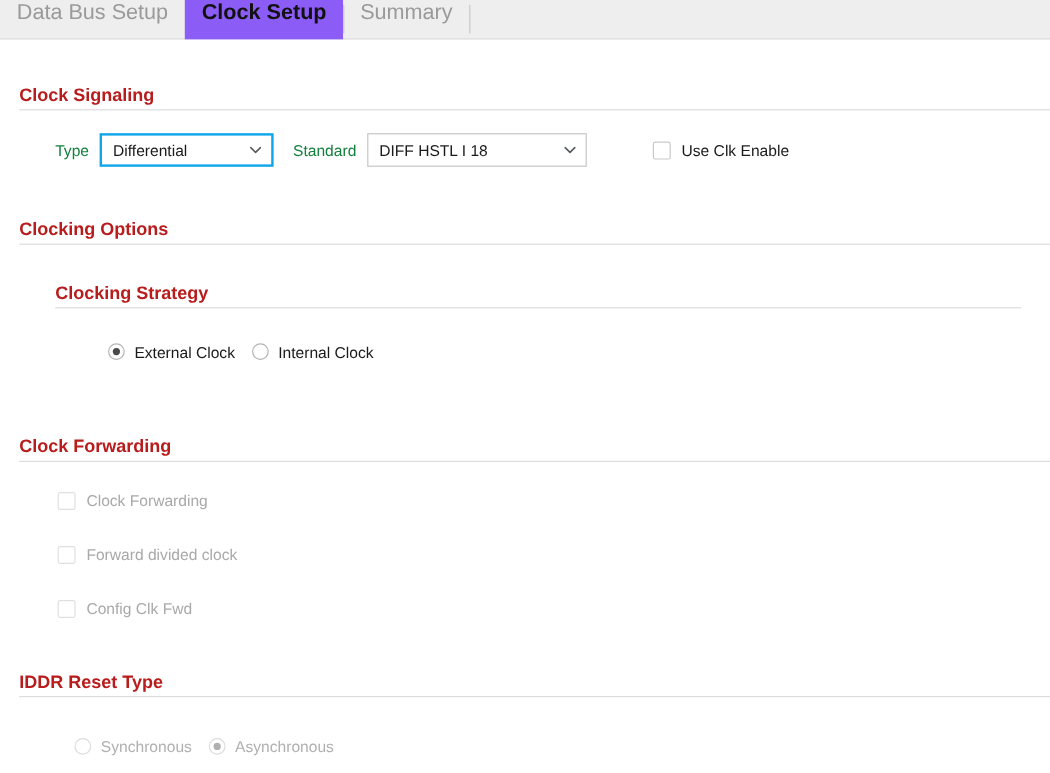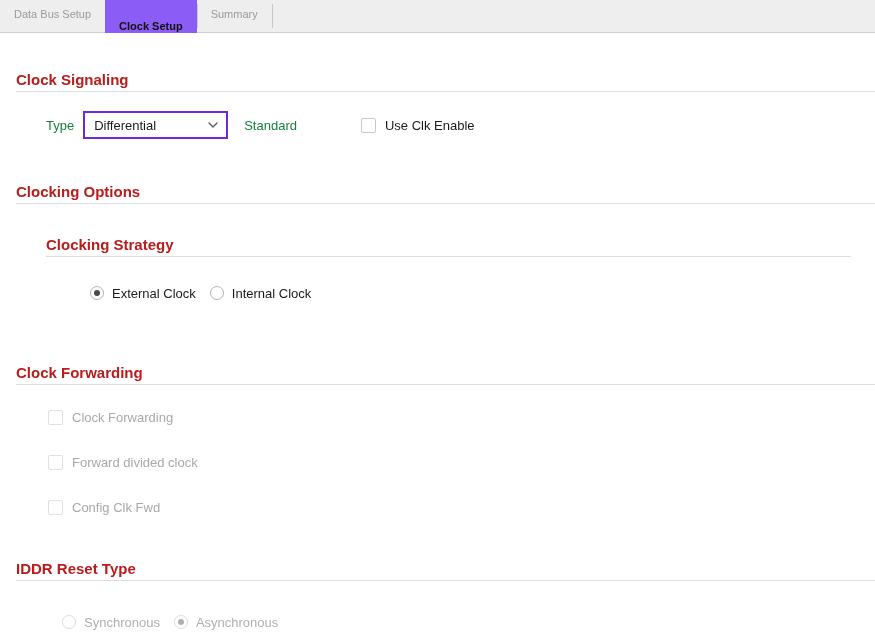--- a/index.html
+++ b/index.html
@@ -21,23 +21,23 @@
     position: relative;
     height: 33px;
     background: #eeeeee;
     border-bottom: 1px solid #cfcfcf;
     display: flex;
     align-items: stretch;
     box-sizing: border-box;
   }
   .tab {
     display: flex;
-    align-items: flex-end;
-    padding: 12px 14px;
-    font-size: 11px;
+    align-items: flex-start;
+    padding: 0 14px;
+    font-size: 18px;
     color: #9a9a9a;
     background: #eeeeee;
     box-sizing: border-box;
     white-space: nowrap;
     position: relative;
   }
   .tab + .tab::before {
     content: "";
     position: absolute;
     left: 0;
@@ -112,21 +112,21 @@
     background: #ffffff;
     border: 1px solid #c6c6c6;
     display: flex;
     align-items: center;
     padding: 0 26px 0 9px;
     font-size: 13px;
     color: #1a1a1a;
     white-space: nowrap;
   }
   .select.focused {
-    border: 2px solid #6d28d9;
+    border: 2px solid #0ea5e9;
     text-align: right;
   }
   .chev {
     position: absolute;
     right: 9px;
     top: 50%;
     width: 9px;
     height: 9px;
     margin-top: -5px;
     pointer-events: none;
@@ -225,20 +225,28 @@
       <span>Differential</span>
       <span class="chev">
         <svg viewBox="0 0 10 10" width="10" height="10">
           <path d="M1 3 L5 7 L9 3" fill="none" stroke="#55595e" stroke-width="1.3" stroke-linecap="round" stroke-linejoin="round"></path>
         </svg>
       </span>
     </div>
 
     <span class="field-label" style="margin-left:16px; margin-right:9px;">Standard</span>
 
+    <div class="select" style="width:183px;">
+      <span>DIFF HSTL I 18</span>
+      <span class="chev">
+        <svg viewBox="0 0 10 10" width="10" height="10">
+          <path d="M1 3 L5 7 L9 3" fill="none" stroke="#55595e" stroke-width="1.3" stroke-linecap="round" stroke-linejoin="round"></path>
+        </svg>
+      </span>
+    </div>
 
     <div style="display:flex; align-items:center; margin-left:15px;padding-left:40px;">
       <span class="cbox"></span>
       <span class="check-label">Use Clk Enable</span>
     </div>
   </div>
 
   <div class="section-head" style="left:16px; top:150px;">Clocking Options</div>
   <div class="rule" style="left:16px; top:170px; width:859px;"></div>
 

